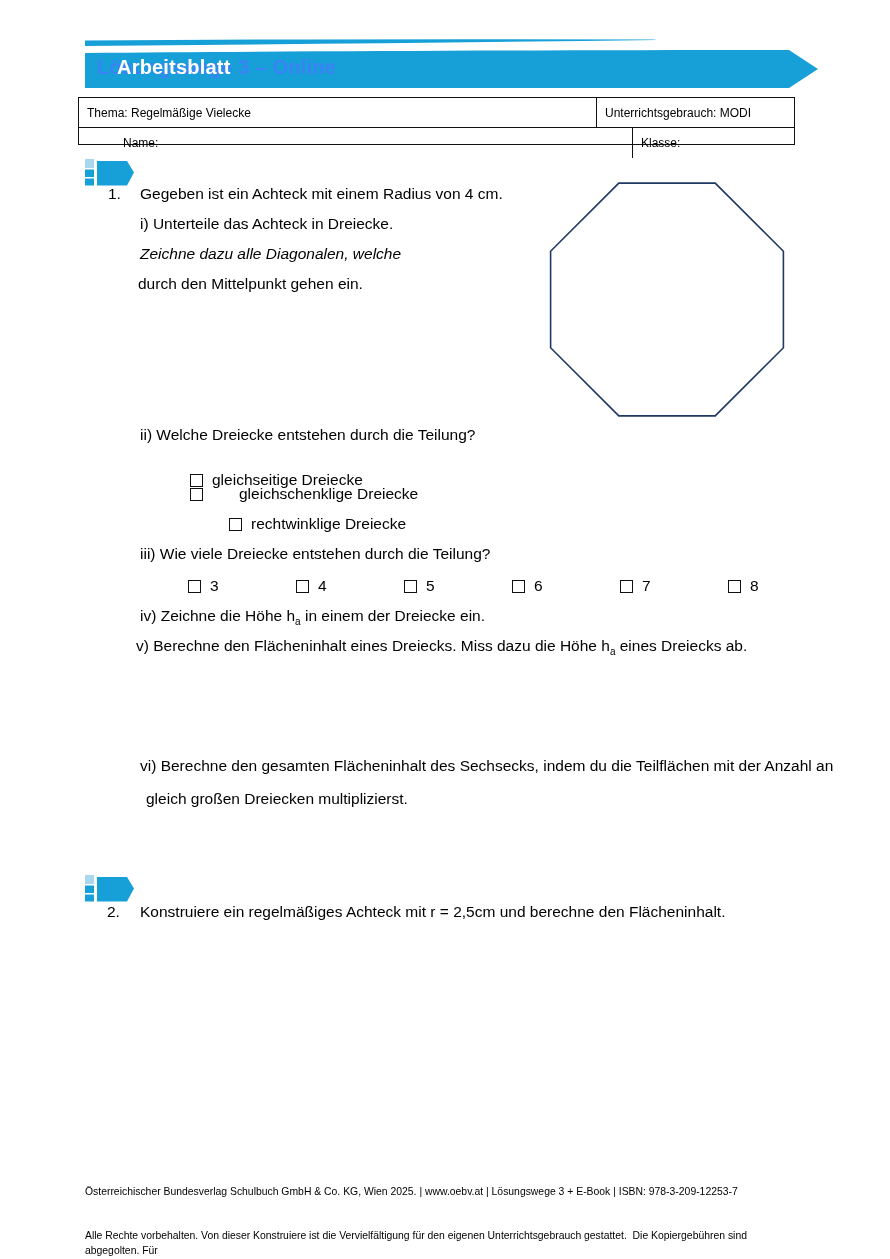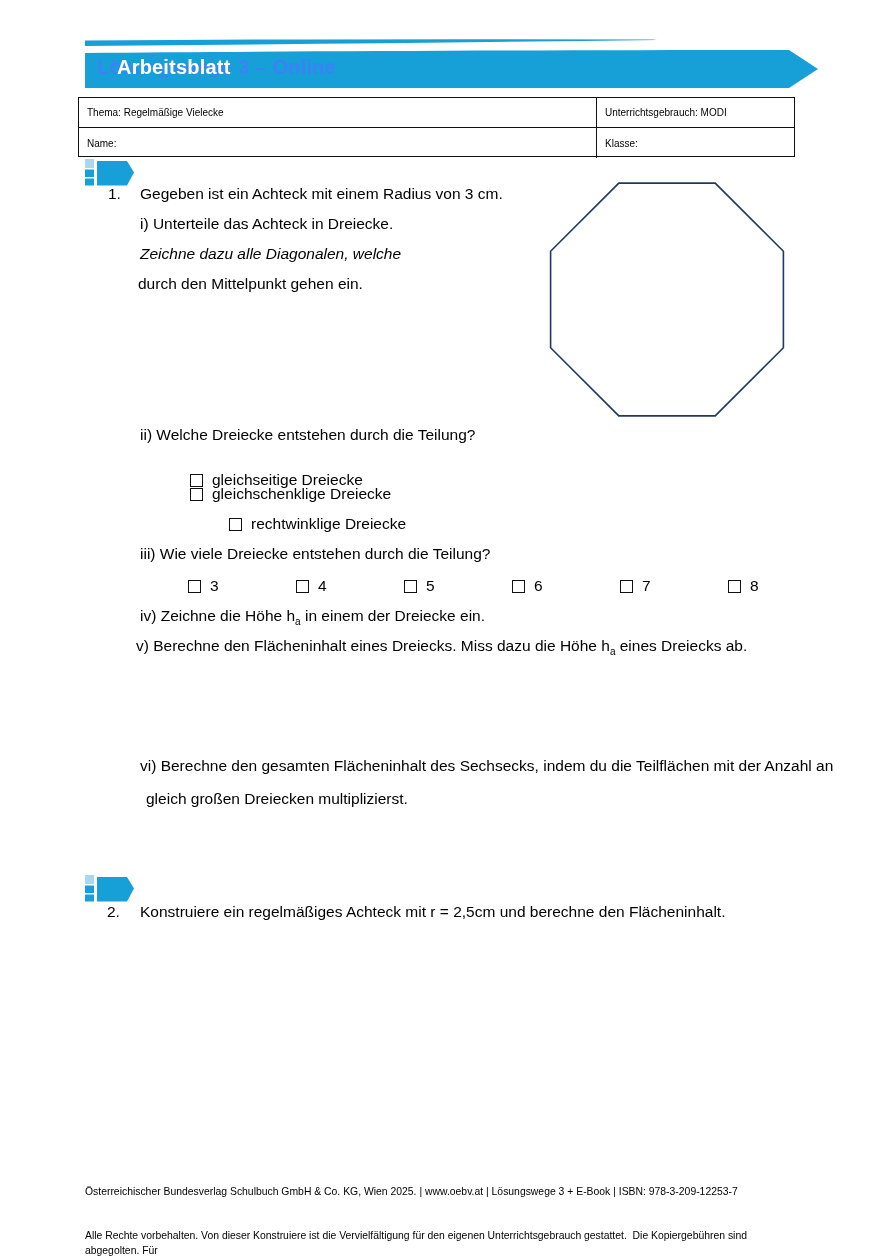--- a/index.html
+++ b/index.html
@@ -16,30 +16,30 @@
     position:absolute;left:97px;top:56px;width:400px;
     font-size:20px;font-weight:bold;color:#3b82f6;letter-spacing:.2px;
   }
   .banner-text-right{
     position:absolute;left:93px;top:56px;width:712px;text-align:left;
     font-size:20px;font-weight:bold;color:#fff;letter-spacing:.2px;padding-left:24px;
   }
 
   
   .info-table{
-    position:absolute;left:78px;top:97px;width:717px;height:60px;
+    position:absolute;left:78px;top:97px;width:717px;height:48px;
     display:grid;grid-template-columns:517px 1fr;grid-template-rows:30px 30px;
-    border:1.6px solid #111;box-sizing:border-box;font-size:10px;
+    border:1.6px solid #111;box-sizing:border-box;font-size:12px;
   }
   .info-cell{
     display:flex;align-items:center;padding-left:8px;box-sizing:border-box;
     border-bottom:1.6px solid #111;
   }
   .info-cell.col2{border-left:1.6px solid #111;}
-  .info-cell.row2{border-bottom:none;}
+  .info-cell.row2{border-bottom:none;margin-left:36px;}
 
   
   .t{font-size:15.5px;white-space:nowrap;}
   sub{font-size:10px;}
 
   
   .cb{
     display:inline-block;width:11px;height:11px;border:1.7px solid #111;
     background:#fff;vertical-align:-1px;margin-right:9px;box-sizing:content-box;
   }
@@ -74,37 +74,37 @@
 
 <svg class="abs" style="left:85px;top:159px;" width="50" height="27" viewBox="0 0 50 27">
   <rect x="0" y="0" width="9" height="9" fill="#A9D7EE"></rect>
   <rect x="0" y="10.5" width="9" height="7.5" fill="#17A0D8"></rect>
   <rect x="0" y="19.5" width="9" height="7" fill="#17A0D8"></rect>
   <polygon points="12,2 42,2 49,13.5 42,26.5 12,26.5" fill="#17A0D8"></polygon>
 </svg>
 
 <div>
   <div class="abs t" style="left:108px;top:185px;">1.</div>
-  <div class="abs t" style="left:140px;top:185px;">Gegeben ist ein Achteck mit einem Radius von 3 cm.</div>
+  <div class="abs t" style="left:140px;top:185px;">Gegeben ist ein Achteck mit einem Radius von 4 cm.</div>
 
   <div class="abs t" style="left:140px;top:215px;">i) Unterteile das Achteck in Dreiecke.</div>
   <div class="abs t" style="left:140px;top:245px;font-style:italic;">Zeichne dazu alle Diagonalen, welche</div>
   <div class="abs t" style="left:138px;top:275px;">durch den Mittelpunkt gehen ein.</div>
 
   <svg class="abs" style="left:548px;top:182px;" width="238" height="235" viewBox="0 0 238 235">
     <polygon points="235.4,69.3 167.2,1.1 70.8,1.1 2.6,69.3 2.6,165.7 70.8,233.9 167.2,233.9 235.4,165.7" fill="none" stroke="#1F3864" stroke-width="1.6"></polygon>
   </svg>
 
   <div class="abs t" style="left:140px;top:426px;">ii) Welche Dreiecke entstehen durch die Teilung?</div>
 
   <div class="abs t cb-row" style="left:190px;top:455px;margin-top:16px;">
     <span class="cb"></span>
     <span>gleichseitige Dreiecke</span>
   </div>
-  <div class="abs t cb-row" style="left:190px;top:485px;">
+  <div class="abs t cb-row" style="left:190px;top:485px;gap:27px;">
     <span class="cb"></span>
     <span>gleichschenklige Dreiecke</span>
   </div>
   <div class="abs t cb-row" style="left:190px;top:515px;padding-left:39px;">
     <span class="cb"></span>
     <span>rechtwinklige Dreiecke</span>
   </div>
 
   <div class="abs t" style="left:140px;top:545px;">iii) Wie viele Dreiecke entstehen durch die Teilung?</div>
 

